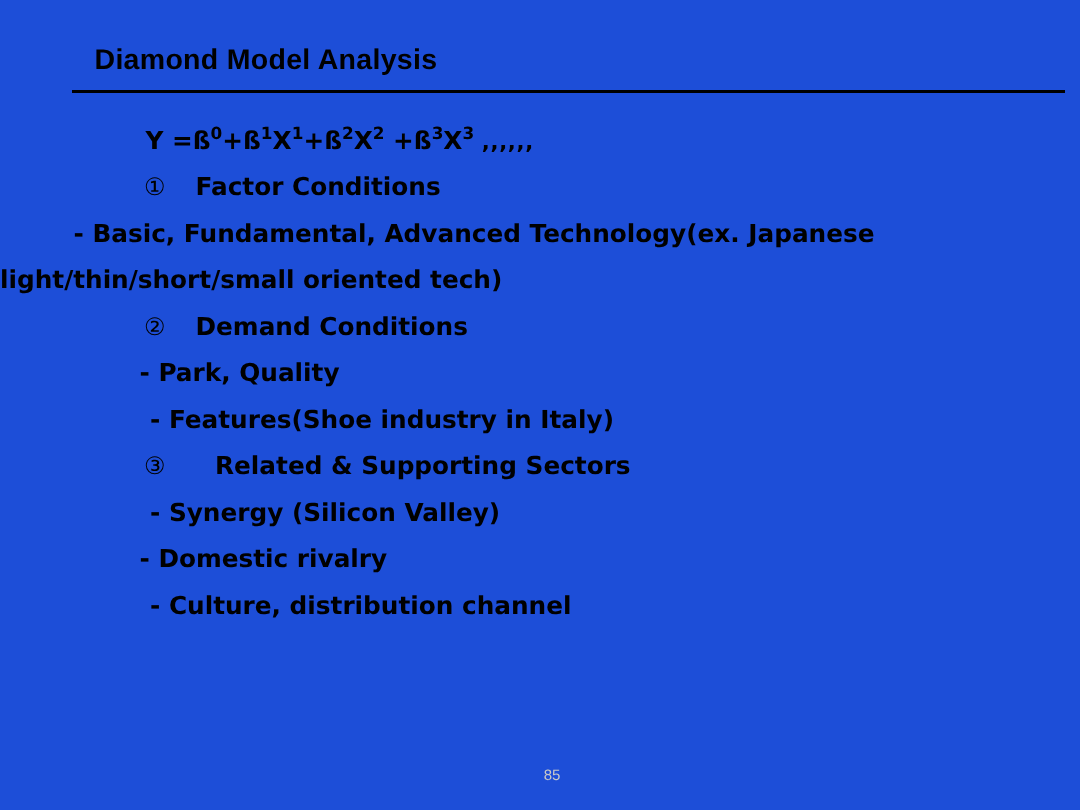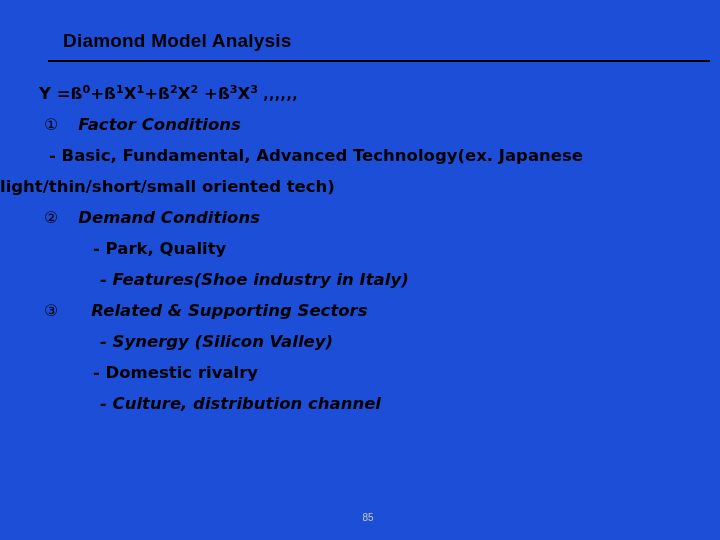--- a/index.html
+++ b/index.html
@@ -49,25 +49,25 @@
   .line {
     font-family: "DejaVu Sans", sans-serif;
     font-size: 16.5px;
     font-weight: bold;
     line-height: 31px;
     height: 31px;
     color: #000000;
     white-space: nowrap;
   }
   
-  .ind-formula { padding-left: 39px; }
-  .ind-num     { padding-left: 44px; font-style: italic; }
+  .ind-formula { padding-left: 97px; }
+  .ind-num     { padding-left: 96px; }
   .ind-dash1   { padding-left: 49px; }
   .ind-dash2   { padding-left: 93px; }
-  .ind-dash3   { padding-left: 100px; font-style: italic; }
+  .ind-dash3   { padding-left: 100px; }
   .ind-flush   { }
 
   .num-marker {
     display: inline-block;
     font-size: 16px;
     font-weight: normal;
   }
   .gap-sm { display: inline-block; width: 13px; }
   .gap-md { display: inline-block; width: 20px; }
 

